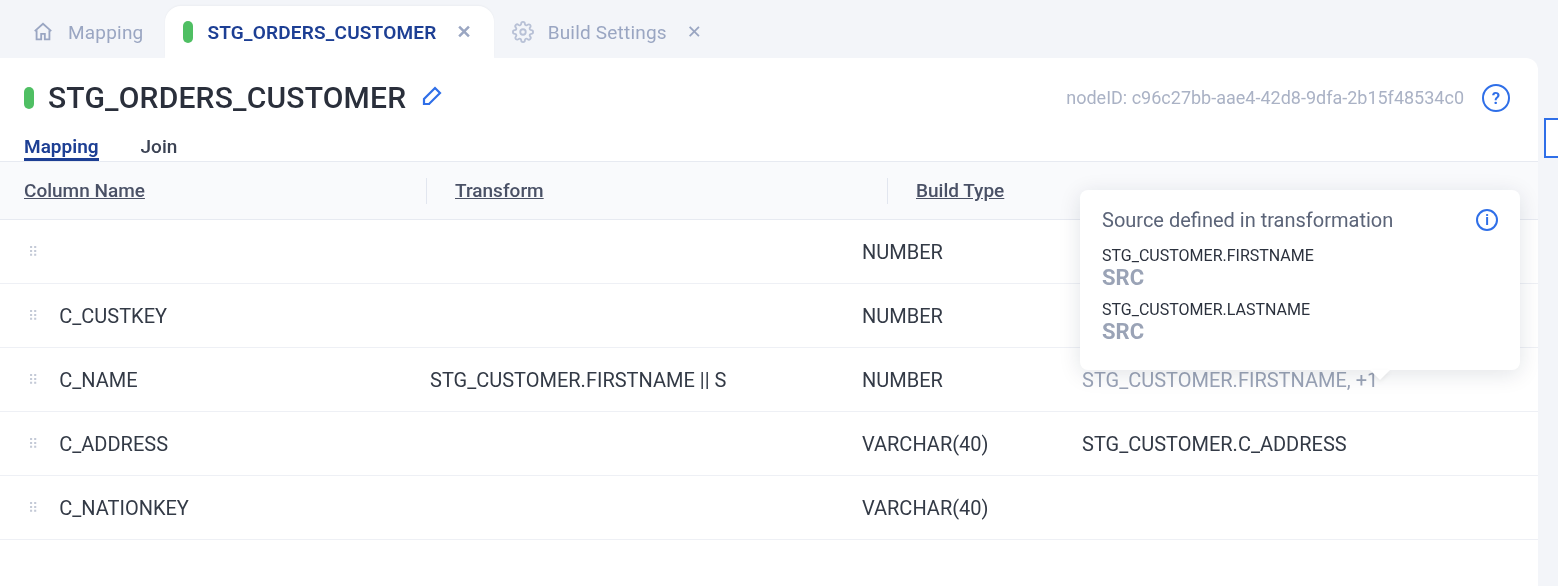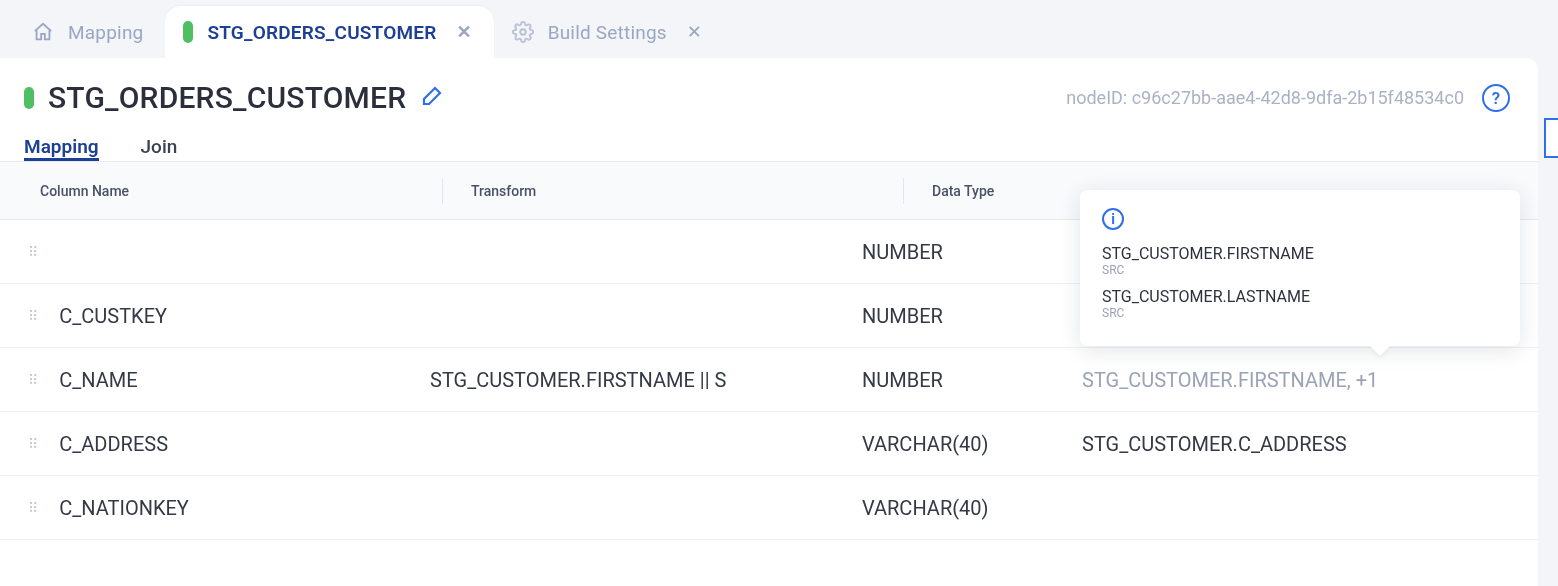--- a/index.html
+++ b/index.html
@@ -88,22 +88,22 @@
     color: #1d3f94; border-bottom: 3px solid #1d3f94;
   }
   .subtab:not(.active) { font-weight: 500; }
 
   
   .table-head {
     display: flex; align-items: center;
     background: #f9fafc;
     border-bottom: 1px solid #e7eaf1;
     height: 58px;
-    padding-left: 40px;
-    color: #4a5166; font-size: 14px; font-weight: 500;
+    padding-left: 24px;
+    color: #4a5166; font-size: 19px; font-weight: 500; text-decoration: underline;
   }
   .col-name  { width: 402px; display:flex; align-items:center; }
   .col-trans { width: 432px; display:flex; align-items:center; }
   .col-type  { width: 220px; display:flex; align-items:center; }
   .col-src   { flex: 1; display:flex; align-items:center; }
   .vdiv { width:1px; height:26px; background:#e2e6ef; margin-right:28px; }
 
   .tbody .row {
     display: flex; align-items: center;
     height: 64px;
@@ -131,21 +131,21 @@
     display: flex; justify-content: space-between; align-items: center;
     color: #5b6478; font-size: 20px; margin-bottom: 14px;
   }
   .info-i {
     width: 22px; height: 22px; border: 2px solid #2f6fe8; border-radius: 50%;
     display:flex;align-items:center;justify-content:center;
     color:#2f6fe8; font-size:14px; font-weight:700;
   }
   .popover .entry { margin-bottom: 10px; }
   .popover .entry .name { color:#2b313d; font-size:16px; }
-  .popover .entry .sub  { color:#9aa3b6; font-size:12px; }
+  .popover .entry .sub  { color:#9aa3b6; font-size:22px;font-weight:bold; }
   .popover .tail {
     position:absolute; bottom:-10px; right:130px;
     width:0;height:0;border-left:10px solid transparent;border-right:10px solid transparent;
     border-top:10px solid #fff;
     filter: drop-shadow(0 2px 2px rgba(0,0,0,0.06));
   }
 
   
   .right-slit {
     position:absolute; top:118px; right:0; width:14px; height:40px;
@@ -206,21 +206,21 @@
   <div class="subtabs">
     <div class="subtab active">Mapping</div>
     <div class="subtab">Join</div>
   </div>
 
   <div class="table-head">
     <div class="col-name">Column Name</div>
     <div class="vdiv"></div>
     <div class="col-trans">Transform</div>
     <div class="vdiv"></div>
-    <div class="col-type">Data Type</div>
+    <div class="col-type">Build Type</div>
     <div class="col-src"></div>
   </div>
 
   <div class="tbody">
     <div class="row">
       <div class="col-name">
         <span class="drag-handle">⠿</span>
       </div>
       <div class="col-trans"></div>
       <div class="col-type">NUMBER</div>
@@ -258,20 +258,21 @@
         <span class="drag-handle">⠿</span>
         <span>C_NATIONKEY</span>
       </div>
       <div class="col-trans"></div>
       <div class="col-type">VARCHAR(40)</div>
     </div>
   </div>
 
   <div class="popover">
     <div class="hdr">
+      <span>Source defined in transformation</span>
       <span class="info-i">i</span>
     </div>
     <div class="entry">
       <div class="name">STG_CUSTOMER.FIRSTNAME</div>
       <div class="sub">SRC</div>
     </div>
     <div class="entry">
       <div class="name">STG_CUSTOMER.LASTNAME</div>
       <div class="sub">SRC</div>
     </div>

